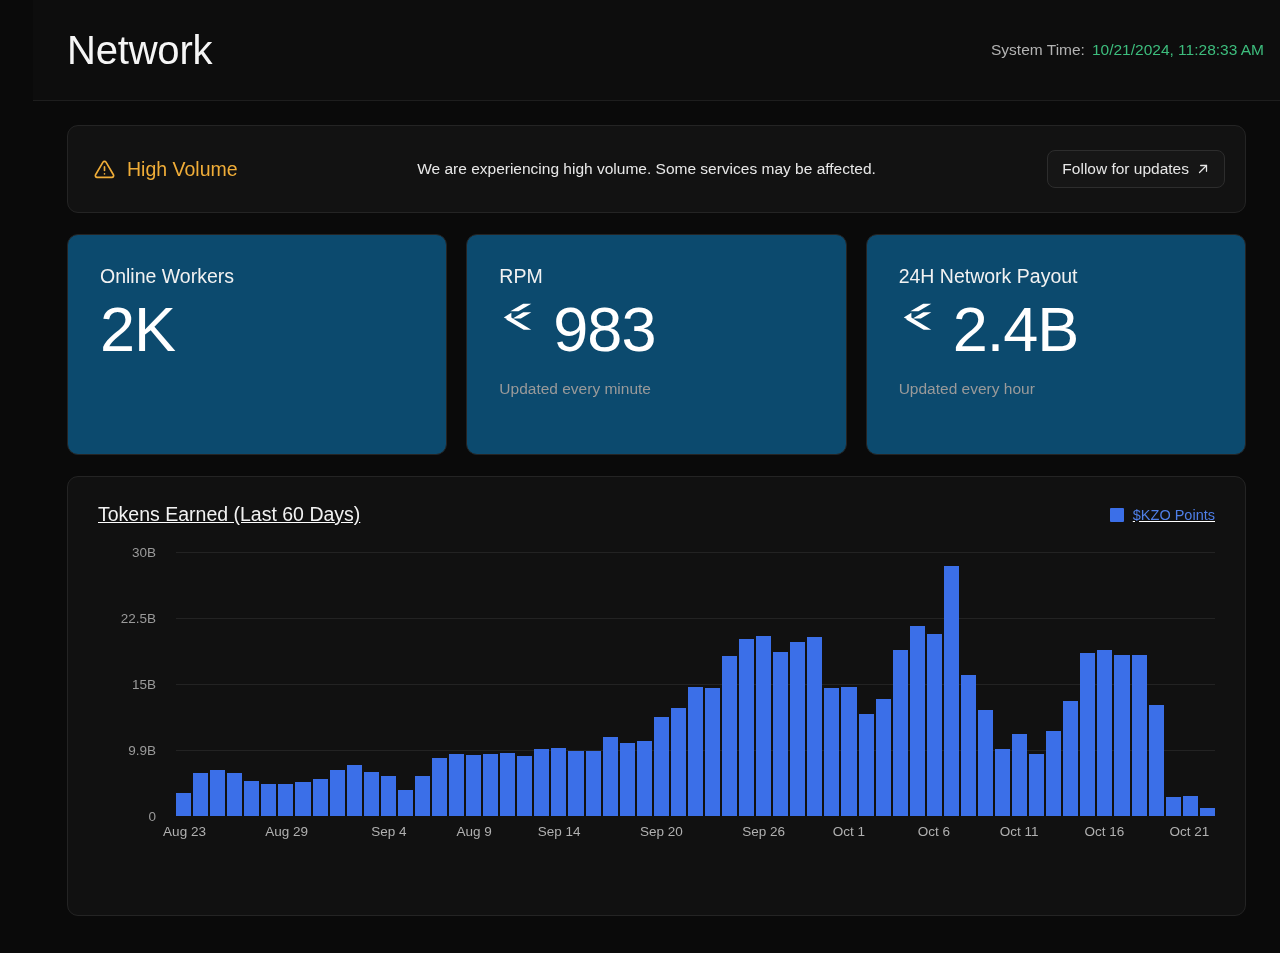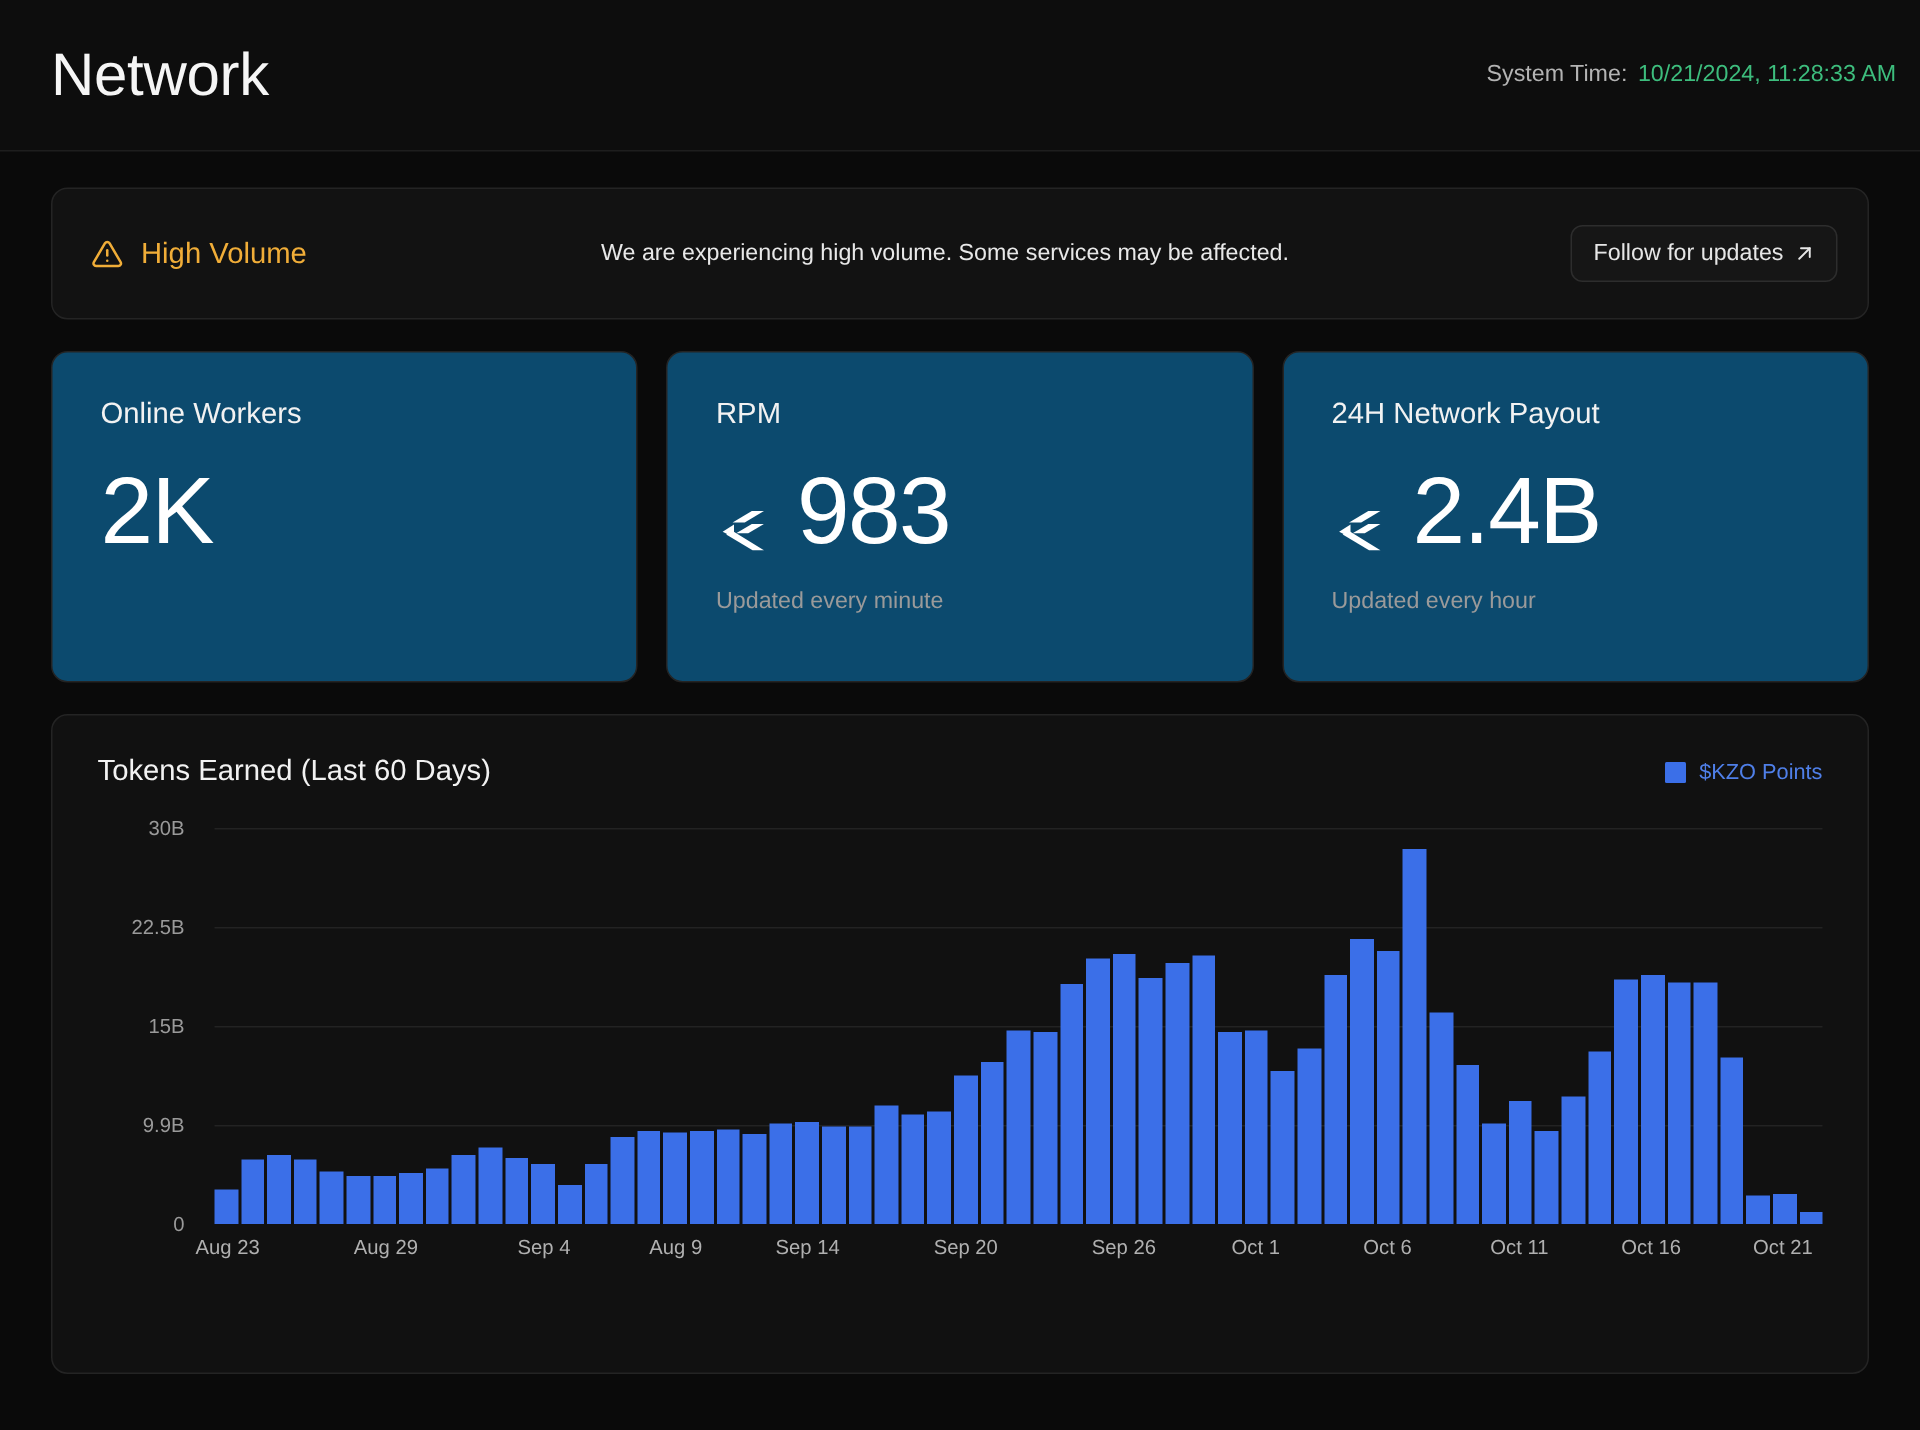--- a/index.html
+++ b/index.html
@@ -3,21 +3,21 @@
 <meta charset="utf-8">
 <style>
   * { box-sizing: border-box; margin: 0; padding: 0; }
   html, body {
     width: 1280px; height: 953px;
     background: #0a0a0a;
     font-family: "Liberation Sans", sans-serif;
     color: #ffffff;
     overflow: hidden;
   }
-  .page { width: 1280px; height: 953px; display: flex; flex-direction: column; }
+  .page { width: 1280px; height: 953px; display: flex; flex-direction: column; padding-left: 33px; }
 
   
   .header {
     height: 101px;
     flex: 0 0 101px;
     border-bottom: 1px solid #1e1e1e;
     display: flex; align-items: center; justify-content: space-between;
     padding: 0 16px 0 34px;
     background: #0d0d0d;
   }
@@ -69,34 +69,35 @@
   .stat-card {
     flex: 1 1 0;
     height: 221px;
     border: 1px solid #242424;
     border-radius: 11px;
     background: #0c4a6e;
     padding: 30px 32px;
     display: flex; flex-direction: column;
   }
   .stat-label { font-size: 19.5px; color: #f2f2f2; font-weight: 400; }
-  .stat-value-row { display: flex; align-items: flex-end; gap: 16px; margin-top: 22px; }
+  .stat-value-row { display: flex; align-items: flex-start; gap: 16px; margin-top: 10px; }
   .stat-value { font-size: 63px; line-height: 1; font-weight: 400; color: #ffffff; letter-spacing: -1px; }
   .kzo-logo { width: 38px; height: 38px; display: block; flex: 0 0 38px; }
   .stat-sub { font-size: 15.5px; color: #9a9a9a; margin-top: 19px; }
 
   
   .chart-panel {
     margin-top: 21px;
     border: 1px solid #242424;
     border-radius: 11px;
     background: #111111;
     height: 440px;
     padding: 26px 30px 0 30px;
     position: relative;
+    text-decoration: underline;
   }
   .chart-head { display: flex; align-items: center; justify-content: space-between; }
   .chart-title { font-size: 19.5px; color: #f2f2f2; }
   .legend { display: flex; align-items: center; gap: 9px; }
   .legend-swatch { width: 14px; height: 14px; background: #3b6fe8; border-radius: 1px; display: block; }
   .legend-label { font-size: 14.5px; color: #4f7fe8; }
 
   .plot { position: relative; margin-top: 26px; height: 310px; }
   .y-axis { position: absolute; left: 0; top: 0; width: 66px; height: 264px; }
   .y-tick { position: absolute; right: 8px; transform: translateY(-50%); font-size: 13.5px; color: #9a9a9a; white-space: nowrap; }

